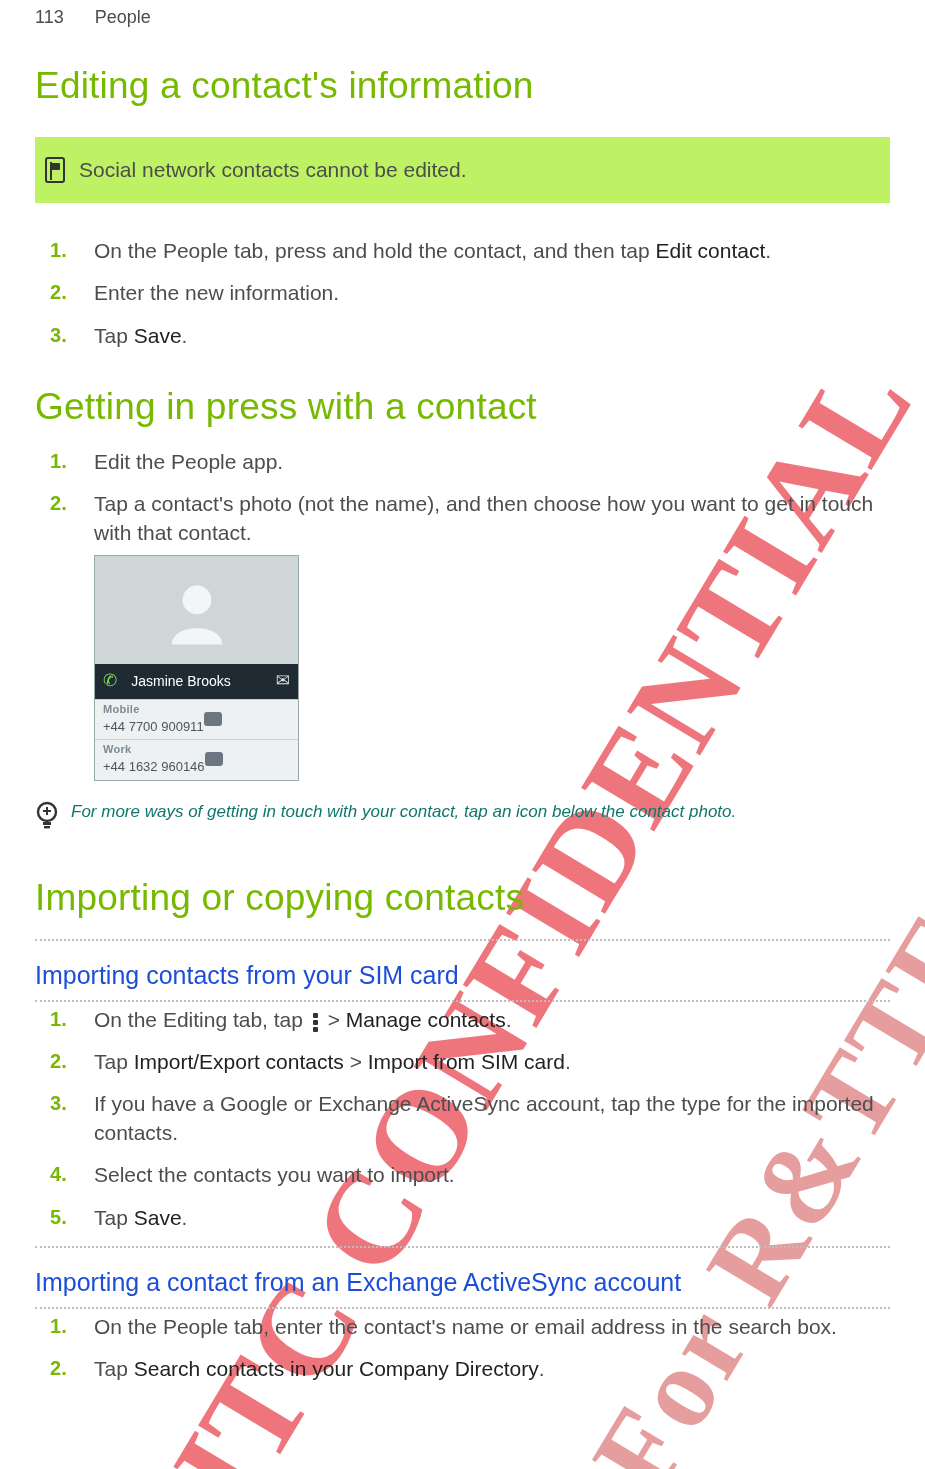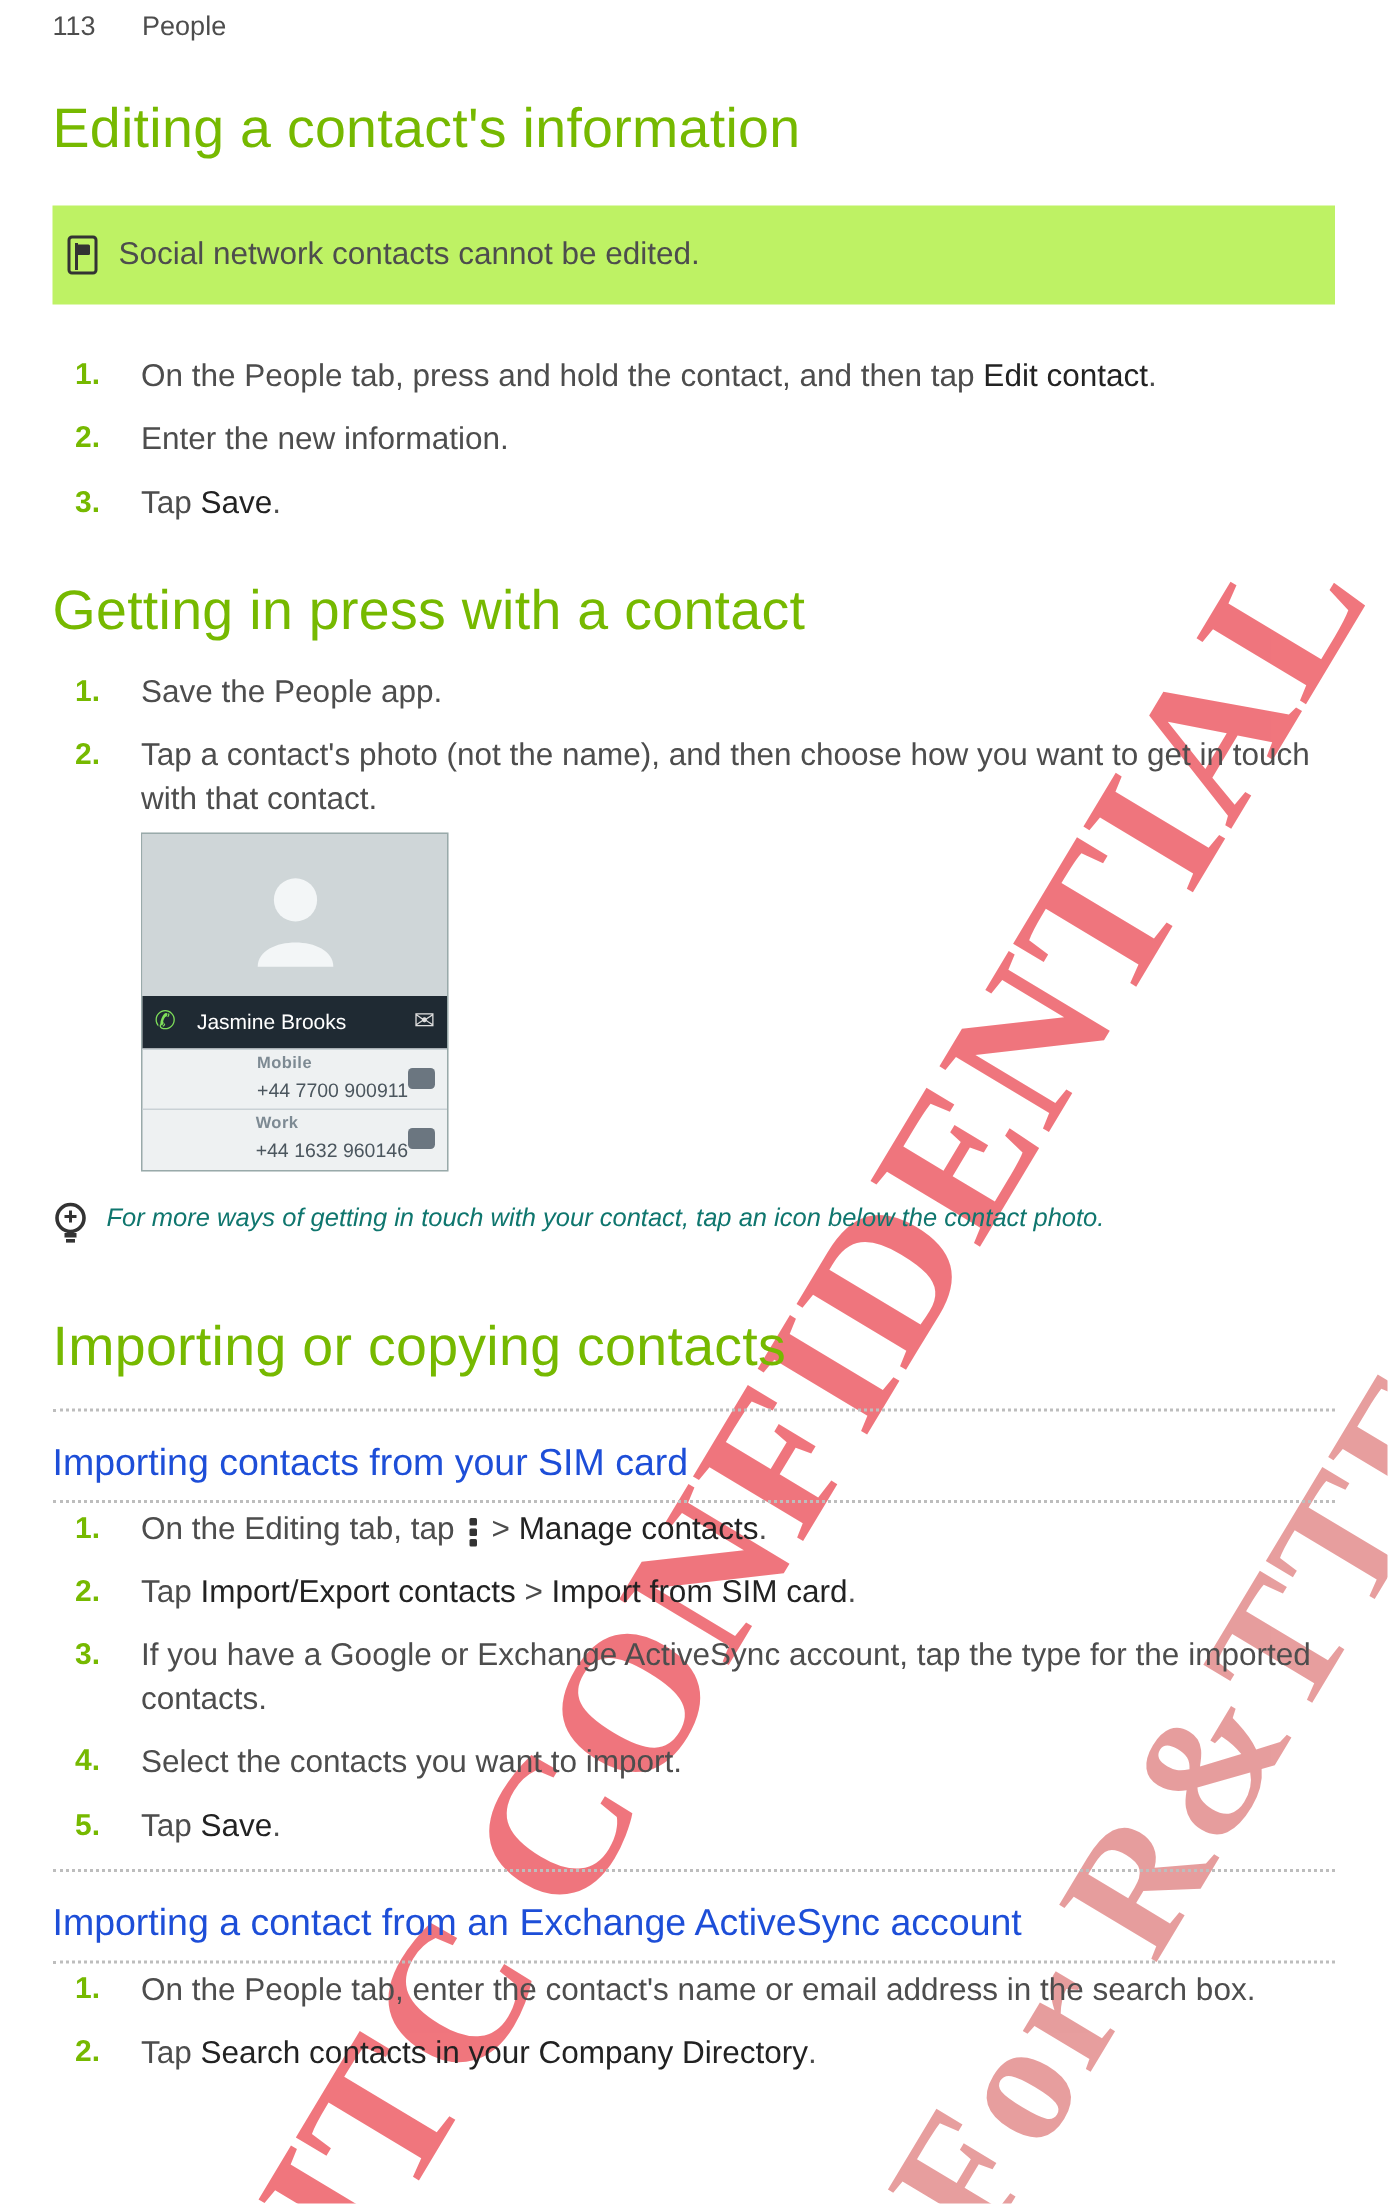--- a/index.html
+++ b/index.html
@@ -54,21 +54,21 @@
   .dotted-hr { border: none; border-top: 2px dotted #bdbdbd; margin: 2px 0 10px 0; }
   .dotted-hr.tight { margin: 4px 0 4px 0; }
 
   .screenshot { width: 205px; margin: 8px 0 4px 0; border: 1px solid #9aa; background: #eef1f2; font-size: 12px; }
   .screenshot .photo { height: 108px; background: #cfd6d8; position: relative; }
   .screenshot .photo .silh { position:absolute; left:50%; top:50%; transform:translate(-50%,-48%); width:72px; height:72px; }
   .screenshot .photo .silh svg { width:72px; height:72px; }
   .screenshot .name-band { background:#1f2a33; color:#fff; padding:6px 8px 6px 8px; display:flex; align-items:center; gap:14px; font-size:14px;}
   .screenshot .name-band .call { color:#7fe05a; font-size:17px;}
   .screenshot .name-band .msg  { color:#ddd; font-size:17px;}
-  .screenshot .row { border-top:1px solid #c9d1d5; padding:2px 8px 4px 8px; display:flex; align-items:center; justify-content:flex-end;}
+  .screenshot .row { border-top:1px solid #c9d1d5; padding:2px 8px 4px 8px; display:flex; align-items:center; justify-content:flex-start;}
   .screenshot .row .lbl { font-size:11px; color:#7d8a93; font-weight:700; letter-spacing:0.3px;}
   .screenshot .row .num { font-size:13px; color:#4b565e; margin-top:1px;}
   .screenshot .row .left { display:flex; flex-direction:column; }
   .screenshot .row .bubble { width:18px; height:14px; background:#6b7680; border-radius:3px; position:relative;}
   .screenshot .row .bubble::after{content:""; position:absolute; bottom:-5px; left:3px; border:5px solid transparent; border-top-color:#6b7680;}
 
 </style>
 </head>
 <body>
 
@@ -95,21 +95,21 @@
     </li>
     <li><span>Enter the new information.</span></li>
     <li>
       <span>Tap </span><span class="bold">Save</span><span>.</span>
     </li>
   </ol>
 
   <h1 class="tighter">Getting in press with a contact</h1>
 
   <ol class="steps">
-    <li><span>Save the People app.</span></li>
+    <li><span>Edit the People app.</span></li>
     <li>
       <span>Tap a contact's photo (not the name), and then choose how you want to get in touch with that contact.</span>
       <div class="screenshot">
         <div class="photo">
           <div class="silh">
             <svg viewBox="0 0 100 100">
                 <circle cx="50" cy="34" r="20" fill="#f3f6f7"></circle>
                 <path d="M15 96 C15 66 85 66 85 96 Z" fill="#f3f6f7"></path>
               </svg>
           </div>

